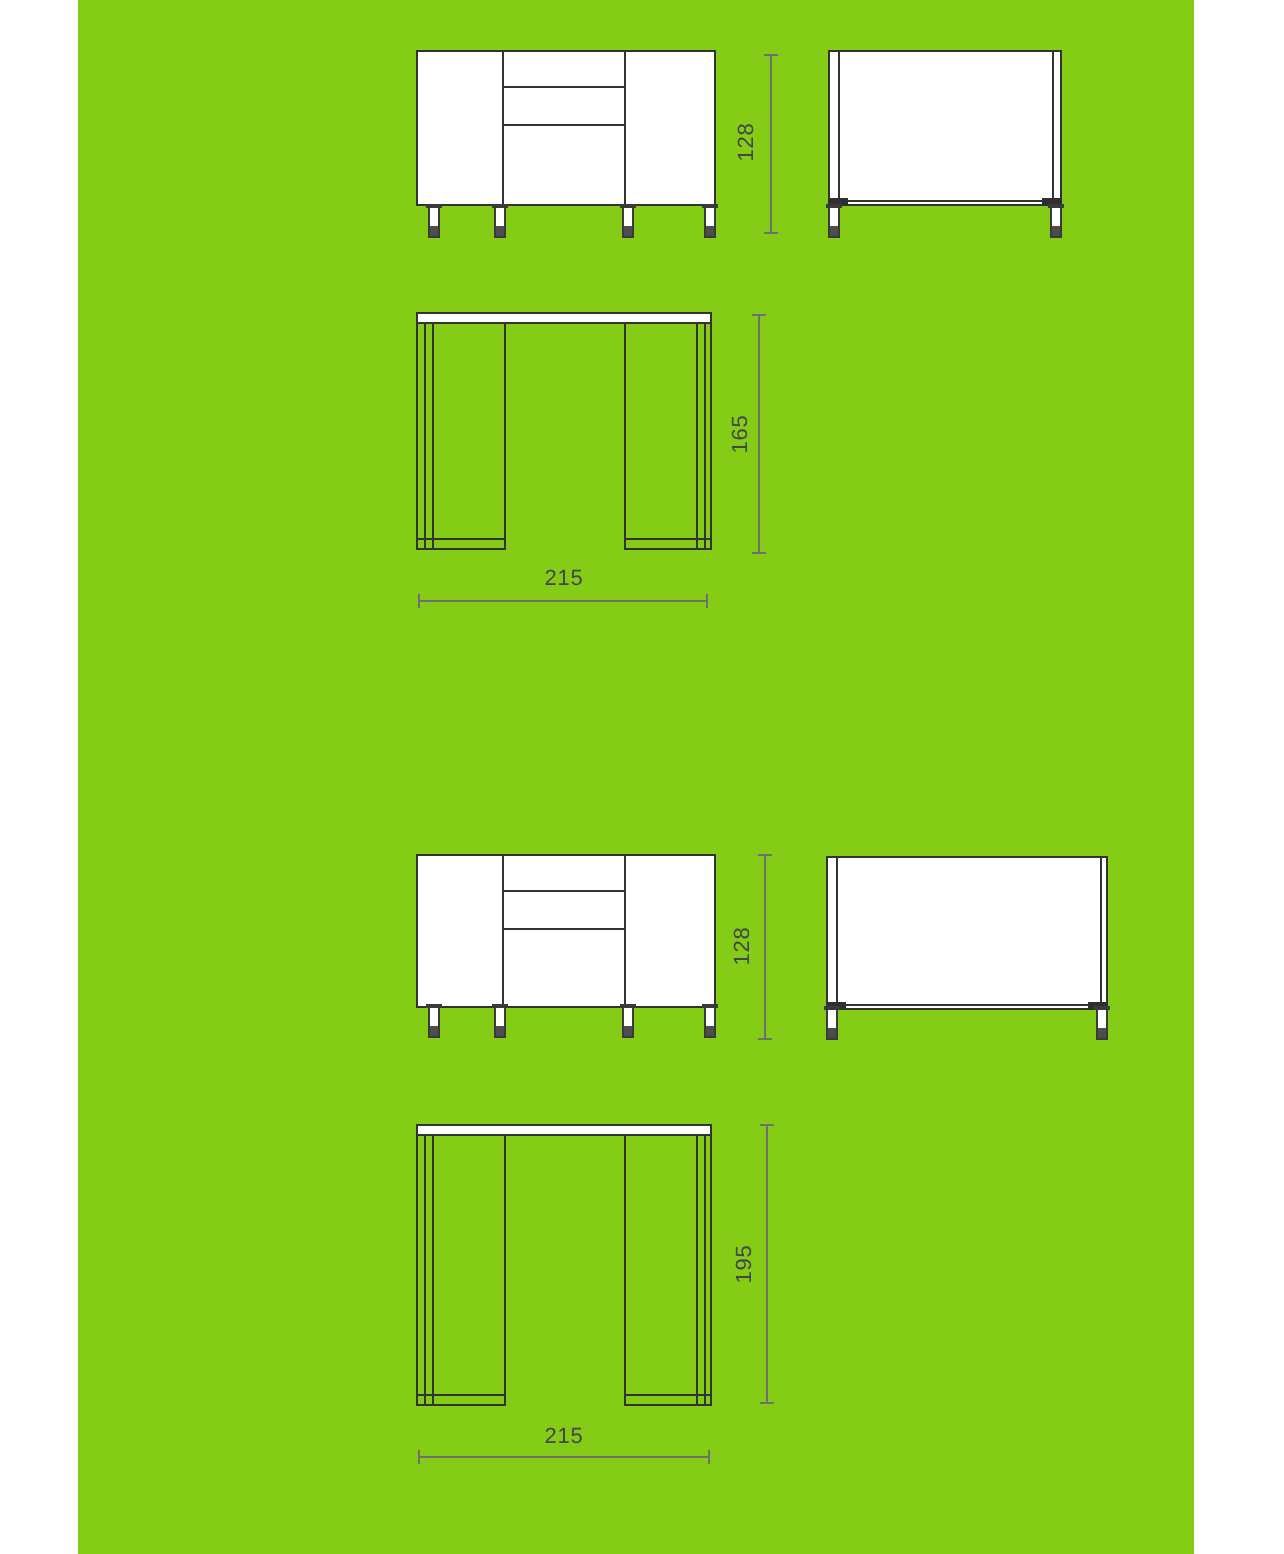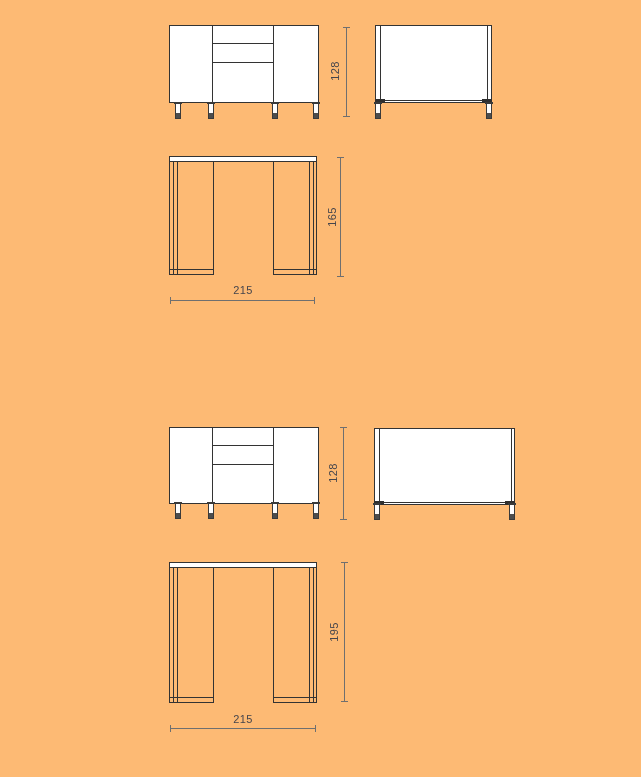--- a/index.html
+++ b/index.html
@@ -1,18 +1,18 @@
 <!DOCTYPE html>
 <html><head>
 <meta charset="utf-8">
 <style>
   html,body{margin:0;padding:0;background:#ffffff;}
   .canvas{
-    position:relative;width:641px;height:777px;background:#fdba74;
-    font-family:"Liberation Sans",sans-serif;overflow:hidden;
+    position:relative;width:558px;height:777px;background:#84cc16;
+    font-family:"Liberation Sans",sans-serif;overflow:hidden;margin-left:39px;
   }
   .box{position:absolute;border:1px solid #333333;box-sizing:border-box;background:#ffffff;}
   .open-box{position:absolute;border:1px solid #333333;border-top:none;box-sizing:border-box;background:transparent;}
   .vline{position:absolute;width:1px;background:#333333;}
   .hline{position:absolute;height:1px;background:#333333;}
   .leg{position:absolute;width:6px;height:16px;border:1px solid #3a3a3a;border-top:none;box-sizing:border-box;background:#ffffff;}
   .leg::before{content:"";position:absolute;left:-2px;right:-2px;top:-1px;height:2px;background:#3a3a3a;}
   .leg::after{content:"";position:absolute;left:0;right:0;bottom:0;height:5px;background:#4d4d4d;}
   .corner-mark{position:absolute;width:10px;height:4px;background:#2f2f2f;}
   .vdim{position:absolute;width:1px;background:#6f6f6f;}

